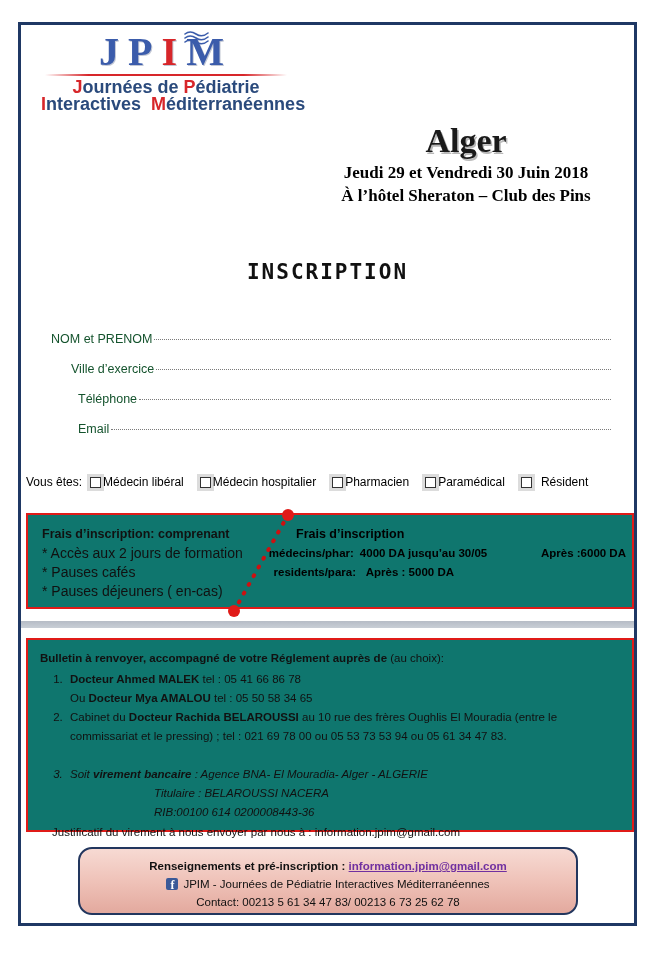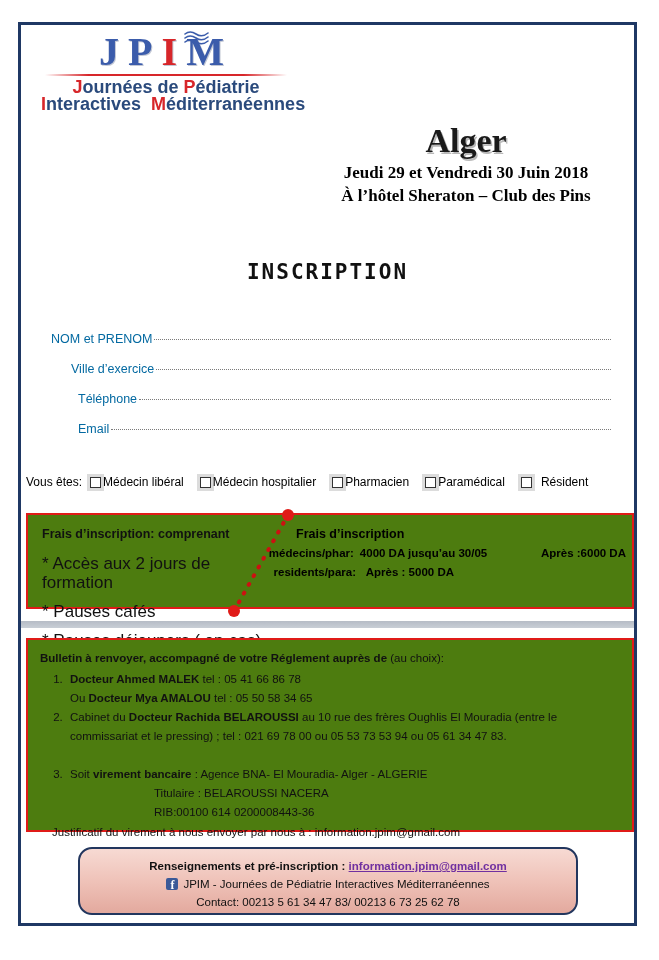--- a/index.html
+++ b/index.html
@@ -115,21 +115,21 @@
     position: absolute;
     left: 30px;
     top: 307px;
     width: 560px;
   }
   .field-row {
     display: flex;
     align-items: baseline;
     height: 30px;
     font-size: 12.5px;
-    color: #0369a1;
+    color: #14532d;
     white-space: nowrap;
     text-align: center;
   }
   .field-label { padding-right: 2px; }
   .dotfill {
     flex: 1 1 auto;
     border-bottom: 1.5px dotted #7a7a7a;
     transform: translateY(-3px);
     min-width: 10px;
   }
@@ -162,21 +162,21 @@
     flex: none;
   }
   .cb-box.spaced { margin-right: 9px; }
 
   
   .redbox {
     position: absolute;
     left: 5px;
     width: 608px;
     border: 2.5px solid #e01b18;
-    background: #4d7c0f;
+    background: #0f766e;
     box-sizing: border-box;
   }
   #fees-box { top: 488px; height: 96px; }
   #payment-box { top: 613px; height: 194px; }
 
   .gray-divider {
     position: absolute;
     left: 0px;
     top: 596px;
     width: 613px;
@@ -192,24 +192,23 @@
     top: 9px;
     width: 230px;
   }
   .fees-head {
     font-size: 12.5px;
     font-weight: bold;
     line-height: 20px;
     color: #111;
   }
   .fees-bullet {
-    font-size: 17px;
+    font-size: 14px;
     line-height: 19px;
     color: #111;
-    margin-top: 10px;
   }
   .fees-right {
     position: absolute;
     left: 228px;
     top: 9px;
     right: 6px;
   }
   .fees-right-title {
     font-size: 12.5px;
     font-weight: bold;
@@ -247,21 +246,21 @@
   .pay-title { font-weight: bold; }
   .pay-title .light { font-weight: normal; }
   ol.pay-list {
     margin: 2px 0 0 0;
     padding-left: 26px;
   }
   ol.pay-list > li {
     margin-bottom: 0px;
     padding-left: 4px;
   }
-  ol.pay-list > li.spaced-item { margin-top: 19px; }
+  ol.pay-list > li.spaced-item { margin-top: 19px; font-style: italic; }
   .sub-line { display: block; }
   .bank-indent { padding-left: 84px; display: block; }
   .just-line { padding-left: 12px; margin-top: 1px; }
   b.nm { font-weight: bold; }
 
   
   .footer-box {
     position: absolute;
     left: 57px;
     top: 822px;

